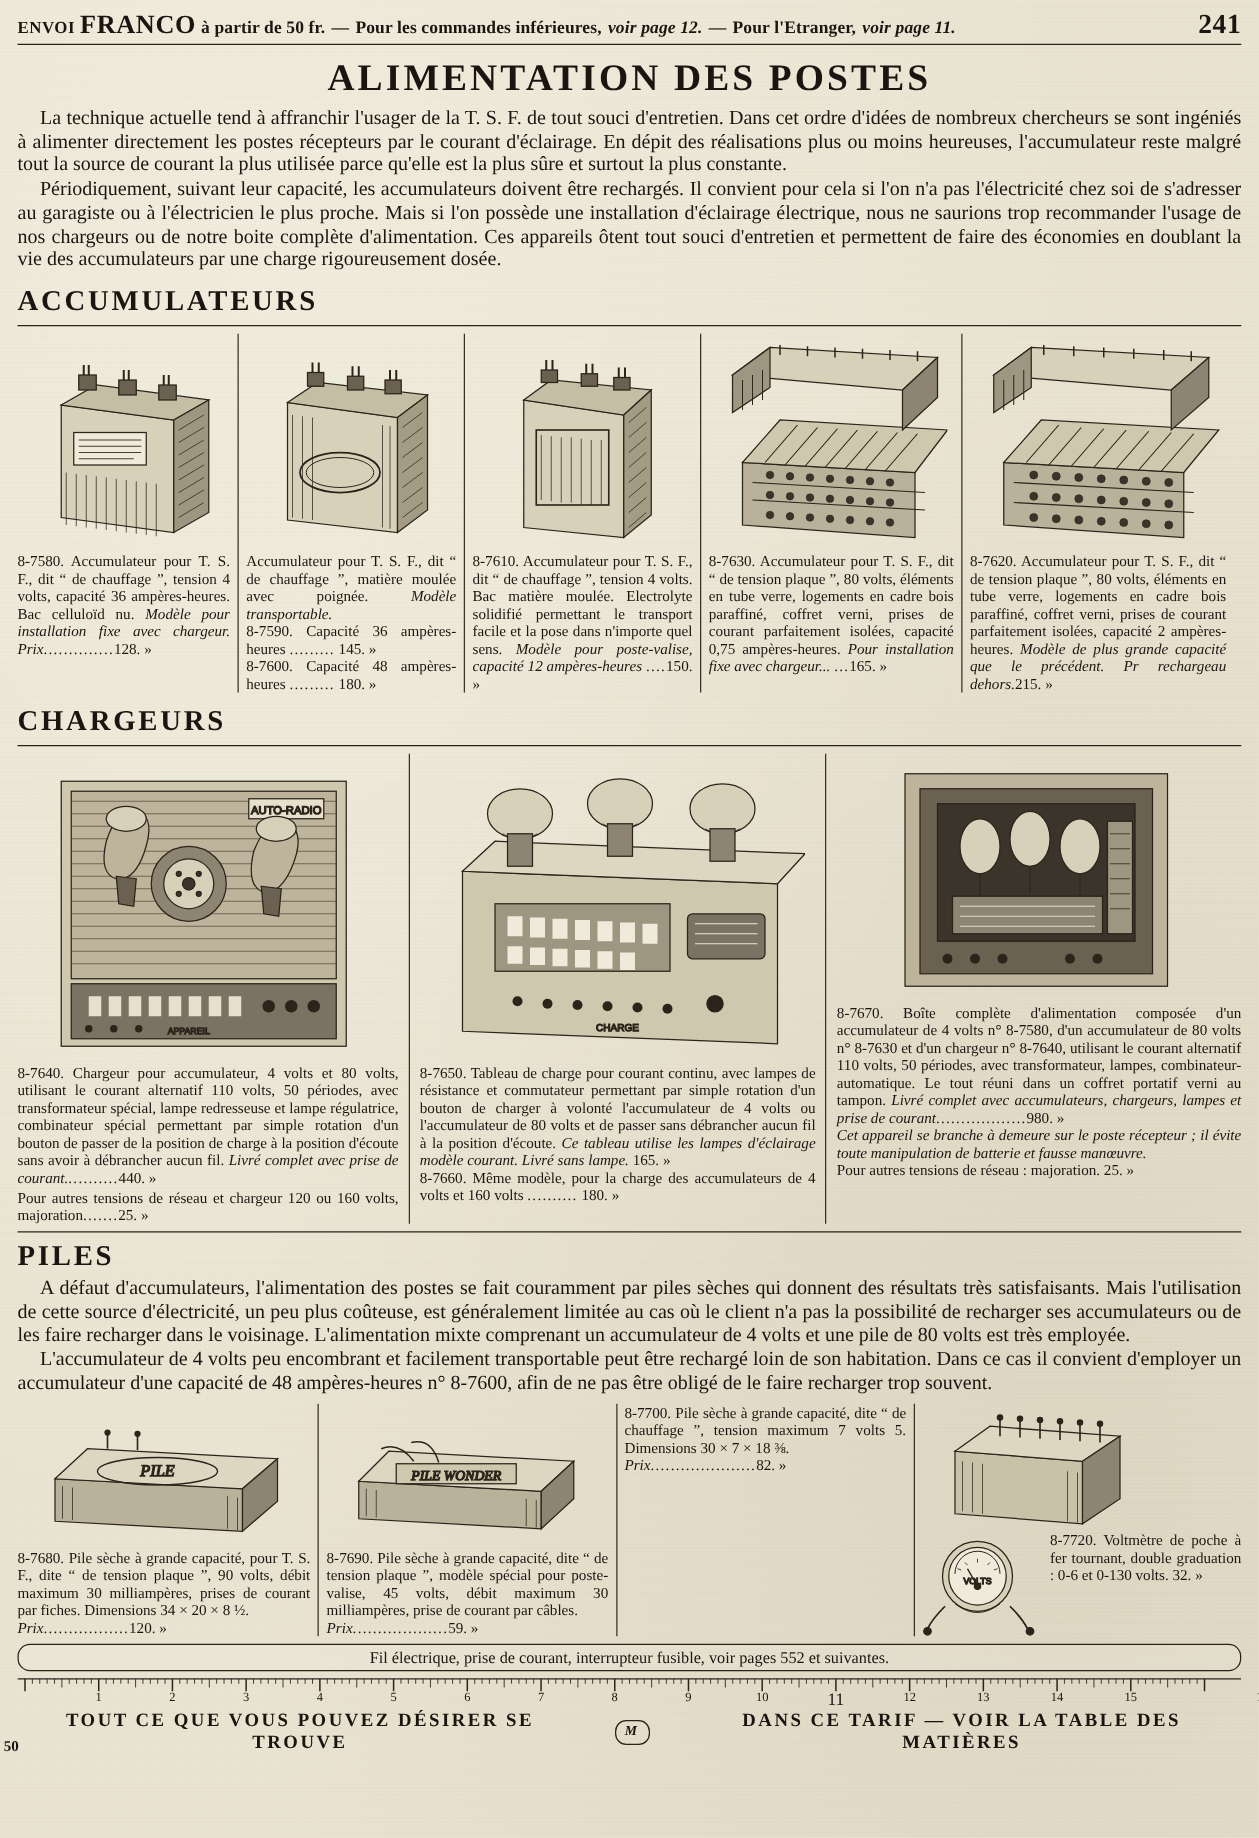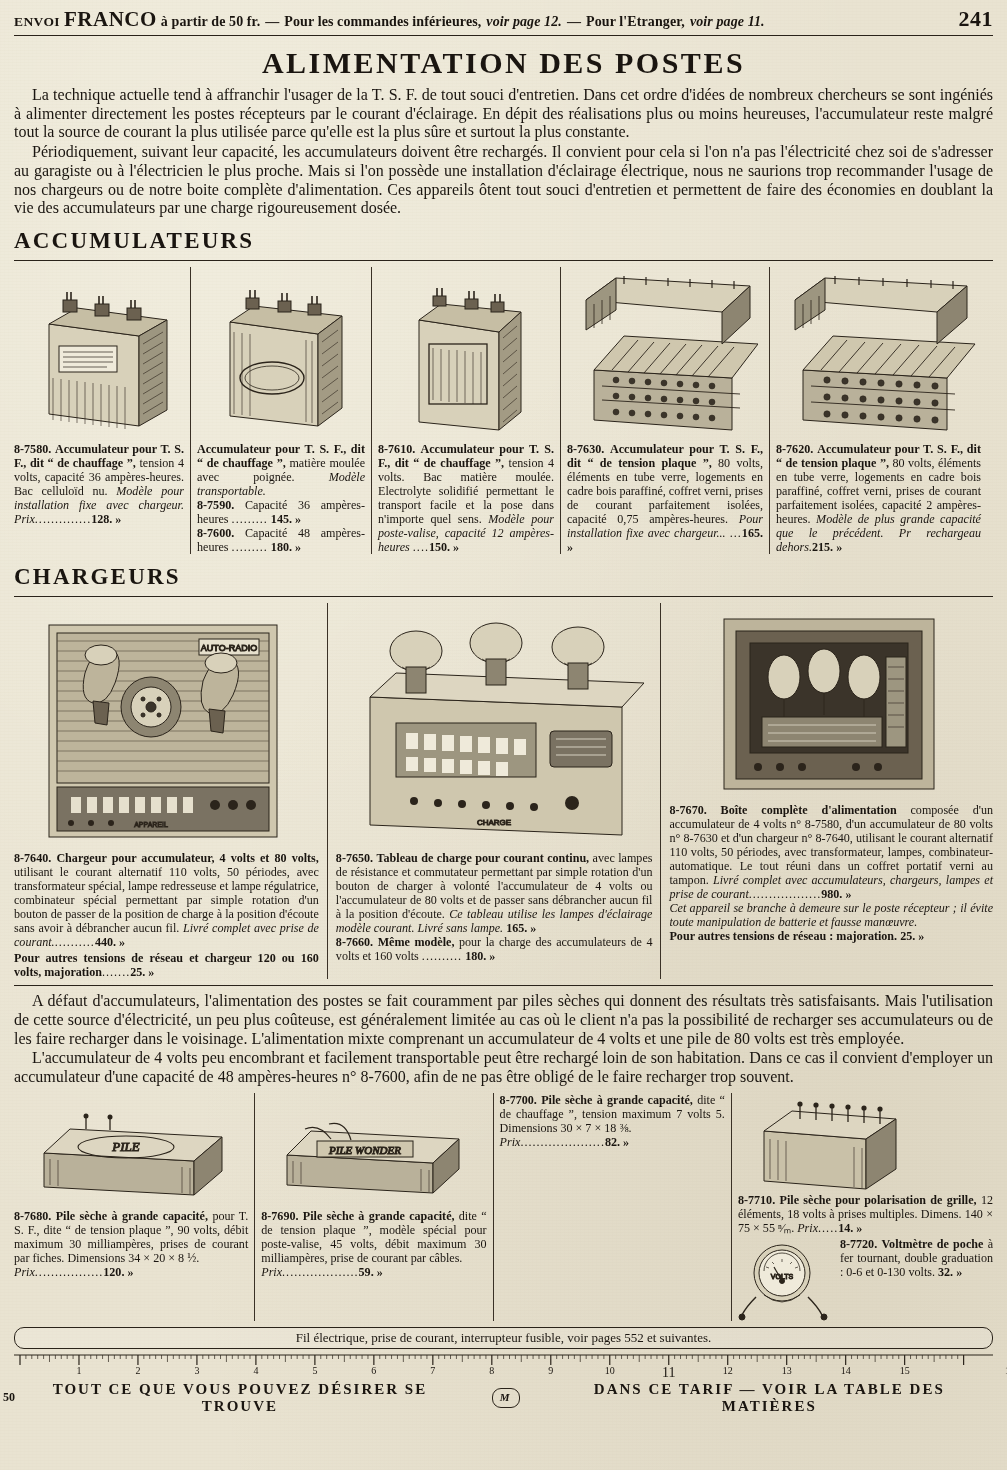--- a/index.html
+++ b/index.html
@@ -51,21 +51,21 @@
     font-size:23px;font-weight:bold;letter-spacing:2.2px;
     margin:10px 0 4px 0;
   }
   .rule{border-top:1.4px solid #2a231a;margin:6px 0;}
 
   
   .cols{display:flex;}
   .col{position:relative;}
   .vsep{border-left:1.2px solid #3a3126;}
   .cap{font-size:12.1px;line-height:1.16;text-align:justify;}
-  .cap b{font-weight:bold;}
+  .cap b{font-weight:normal;}
   .cap i{font-style:italic;}
   .dots{letter-spacing:1px;}
 
   
   .fig{display:flex;align-items:flex-end;justify-content:center;}
   svg{display:block;}
   .ln{stroke:#2b241b;fill:none;}
 
   
   .botline{
@@ -504,20 +504,21 @@
           <div>
             <b>Pour autres tensions de réseau : majoration.</b>
             <b>25. »</b>
           </div>
         </div>
       </div>
     </div>
 
     <div class="rule"></div>
 
+    <div class="sechead" style="margin-top:2px">PILES</div>
 
     <div class="intro">
       <p>A défaut d'accumulateurs, l'alimentation des postes se fait couramment par piles sèches qui donnent des résultats très satisfaisants. Mais l'utilisation de cette source d'électricité, un peu plus coûteuse, est généralement limitée au cas où le client n'a pas la possibilité de recharger ses accumulateurs ou de les faire recharger dans le voisinage. L'alimentation mixte comprenant un accumulateur de 4 volts et une pile de 80 volts est très employée.</p>
       <p>L'accumulateur de 4 volts peu encombrant et facilement transportable peut être rechargé loin de son habitation. Dans ce cas il convient d'employer un accumulateur d'une capacité de 48 ampères-heures n° 8-7600, afin de ne pas être obligé de le faire recharger trop souvent.</p>
     </div>
 
     <div class="cols" style="margin-top:6px">
 
       <div class="col" style="width:236px;padding-right:6px;">
         <div class="fig" style="height:116px">
@@ -599,26 +600,20 @@
               <g fill="#2b241b" stroke="none">
                 <circle cx="62" cy="7" r="2.6"></circle>
                   <circle cx="78" cy="8" r="2.6"></circle>
                   <circle cx="94" cy="9" r="2.6"></circle>
                 <circle cx="110" cy="10" r="2.6"></circle>
                   <circle cx="126" cy="11" r="2.6"></circle>
                   <circle cx="142" cy="12" r="2.6"></circle>
               </g>
             </g>
           </svg>
-        </div>
-        <div class="cap">
-          <b>8-7710.</b>
-          <b>Pile sèche pour polarisation de grille,</b>
-          <span>12 éléments, 18 volts à prises multiples. Dimens. 140 × 75 × 55 ⁿ⁄ₘ.</span>
-          <span><i>Prix</i><span class="dots">.....</span><b>14. »</b></span>
         </div>
         <div style="display:flex;align-items:flex-start;gap:6px;margin-top:2px">
           <div>
             <svg width="96" height="84" viewBox="0 0 96 84" aria-hidden="true">
               <g class="ln" stroke-width="1">
                 <circle cx="44" cy="36" r="28" fill="#d8d1ba"></circle>
                 <circle cx="44" cy="36" r="23" fill="#efeada"></circle>
                 <path d="M26 34 a18 18 0 0 1 36 0" fill="none" stroke-width=".8"></path>
                 <g stroke-width=".7">
                   <path d="M28 30l3 1M34 25l2 2M44 22v3M54 25l-2 2M60 30l-3 1"></path>

